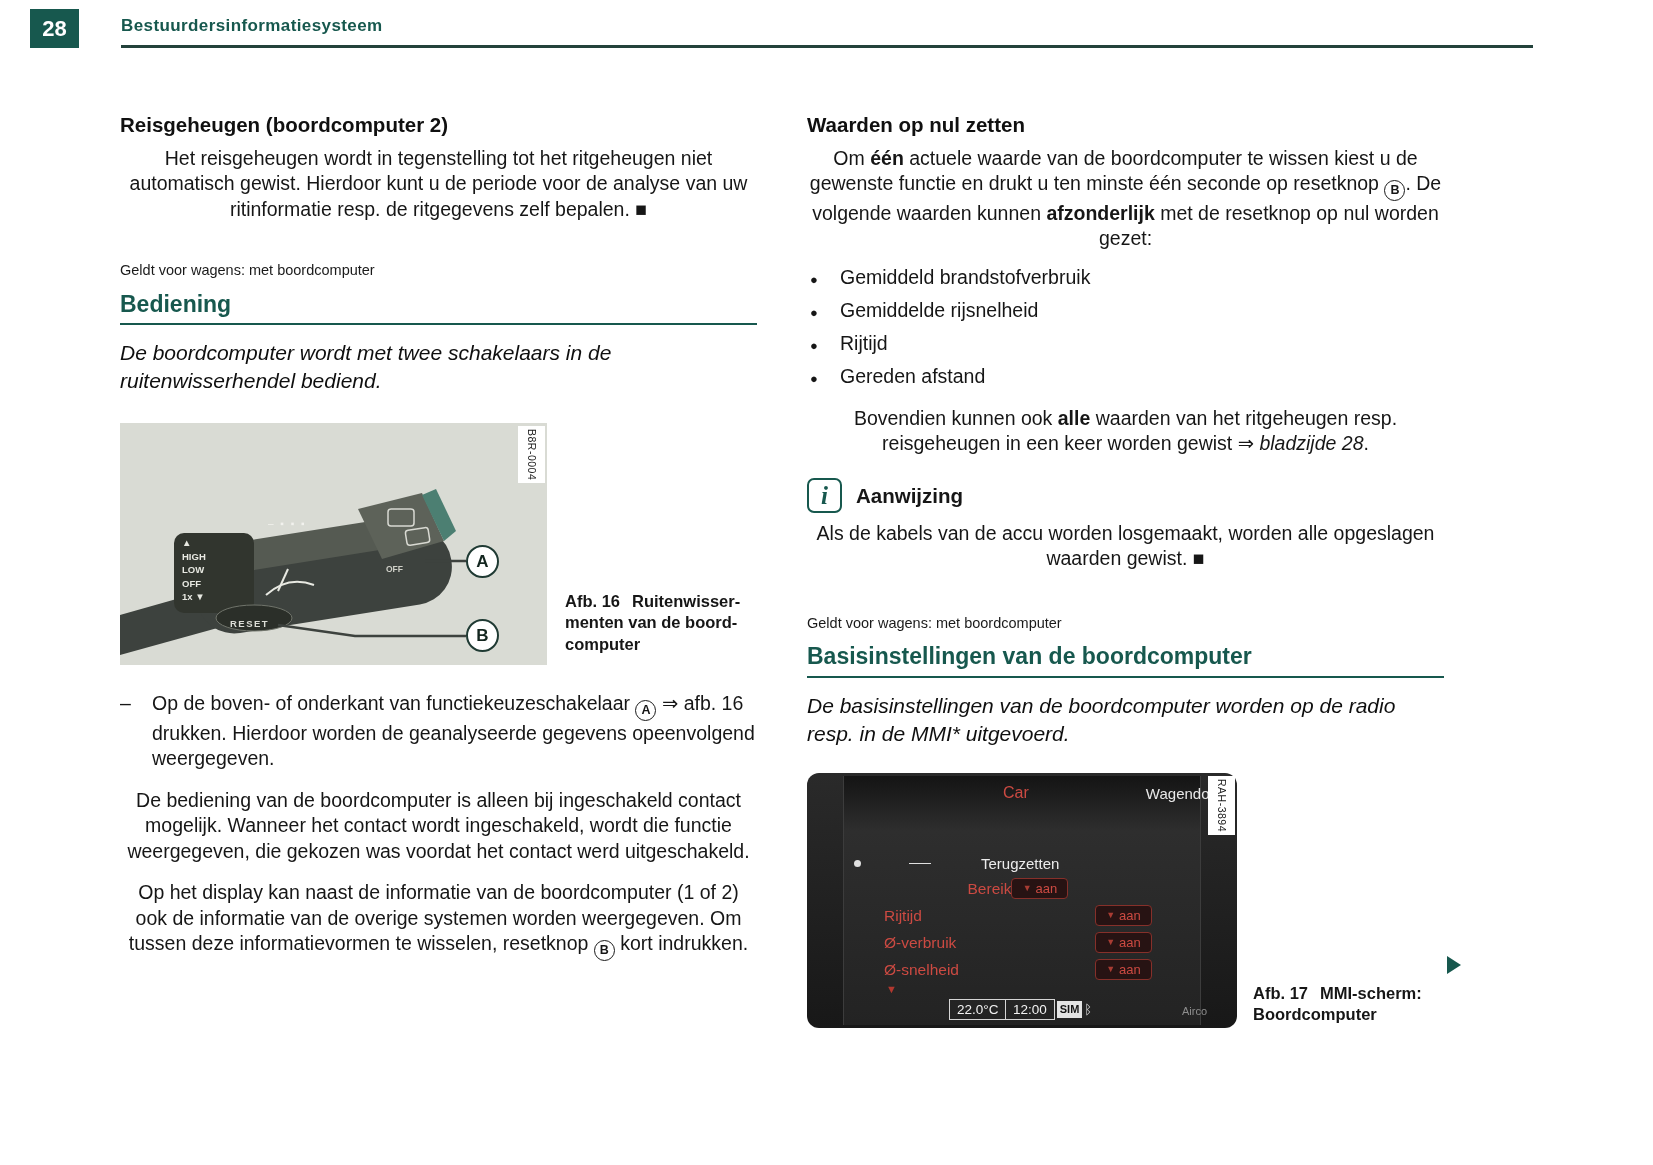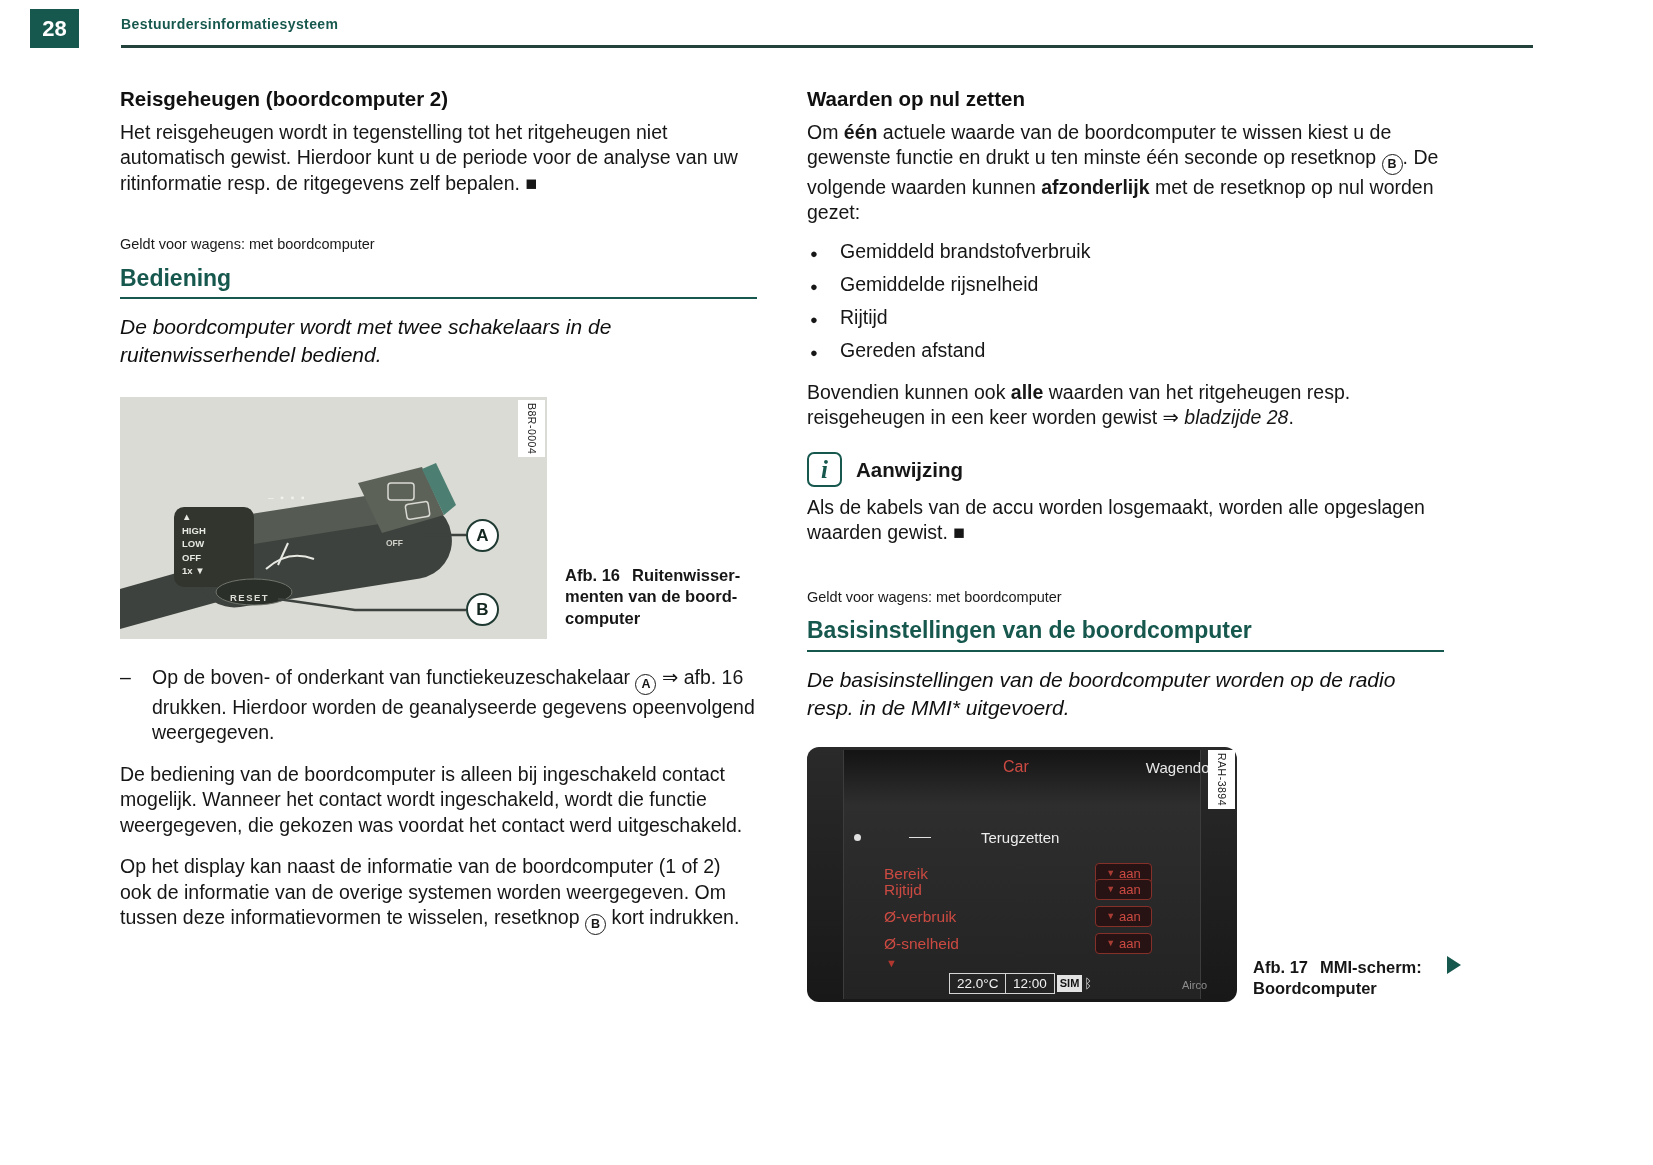--- a/index.html
+++ b/index.html
@@ -1,29 +1,29 @@
 <!DOCTYPE html>
 <html><head>
 <meta charset="utf-8">
 <style>
   *{margin:0;padding:0;box-sizing:border-box;}
   html,body{width:1653px;height:1165px;}
   body{position:relative;background:#ffffff;font-family:"Liberation Sans",sans-serif;color:#151515;overflow:hidden;}
 
   
   .page-number-box{position:absolute;left:30px;top:9px;width:49px;height:39px;background:#17584e;color:#fff;display:flex;align-items:center;justify-content:center;font-size:22px;font-weight:700;}
-  .chapter-title{position:absolute;left:121px;top:16px;font-size:14px;font-weight:700;color:#17584e;letter-spacing:.4px;}
+  .chapter-title{position:absolute;left:121px;top:16px;font-size:17px;font-weight:700;color:#17584e;letter-spacing:.4px;}
   .header-rule{position:absolute;left:121px;top:45px;width:1412px;height:2.5px;background:#23423b;}
 
   
   .col{position:absolute;top:86px;width:637px;font-size:19.5px;line-height:25.5px;color:#161616;}
   .col-left{left:120px;}
   .col-right{left:807px;}
-  .sec-head{font-size:20.5px;font-weight:700;color:#101010;}
-  .body-p{margin-top:8px;}
+  .sec-head{font-size:20.5px;font-weight:700;color:#101010;margin-top:26px;}
+  .body-p{margin-top:8px;text-align:center;}
   .mt16{margin-top:16px;}
   .applies-note{font-size:14.5px;margin-top:36px;color:#1a1a1a;}
   .applies-note.tall{margin-top:39px;}
   .green-head{margin-top:8px;font-size:23px;font-weight:700;color:#17584e;padding-bottom:6px;border-bottom:2px solid #17584e;}
   .lead{margin-top:14px;font-style:italic;font-size:21px;line-height:28px;color:#0f0f0f;}
   .circ-inline{display:inline-flex;width:21px;height:21px;border:1.8px solid #1a1a1a;border-radius:50%;align-items:center;justify-content:center;font-size:12.5px;font-weight:700;vertical-align:-4px;line-height:1;}
   .dash-item{display:flex;margin-top:26px;}
   .dash-item .dash{width:32px;flex:none;}
   .dash-item .dash-text{flex:1;}
 
@@ -59,21 +59,21 @@
   
   .mmi{position:relative;width:430px;height:255px;flex:none;background:linear-gradient(180deg,#2a2a2a,#181818);border-radius:12px;}
   .mmi-screen{position:absolute;left:36px;right:36px;top:3px;bottom:3px;background:linear-gradient(180deg,#141414,#2e2e2e 22%,#232323);border-left:1px solid #3c3c3c;border-right:1px solid #3c3c3c;}
   .mmi-car{position:absolute;left:196px;top:7px;color:#cc4a42;font-size:16px;}
   .mmi-wagendoc{position:absolute;right:20px;top:8px;color:#e8e8e8;font-size:15px;}
   .mmi-titlewrap{position:absolute;left:58px;top:38px;width:325px;text-align:center;color:#efefef;font-size:15.5px;padding-bottom:7px;border-bottom:1.5px solid #9a9a9a;}
   .mmi-resetrow{position:absolute;left:47px;top:78px;display:flex;align-items:center;color:#ececec;font-size:15px;gap:48px;}
   .mmi-dot{width:7px;height:7px;border-radius:50%;background:#e0e0e0;}
   .mmi-hline{width:22px;height:1.5px;background:#e0e0e0;margin-right:2px;}
   .mmi-row{position:absolute;left:77px;width:268px;display:flex;justify-content:space-between;align-items:center;}
-  .mmi-row.r0{top:114px;} .mmi-row.r1{top:130px;} .mmi-row.r2{top:157px;} .mmi-row.r3{top:184px;}
+  .mmi-row.r0{top:103px;justify-content:center;} .mmi-row.r1{top:130px;} .mmi-row.r2{top:157px;} .mmi-row.r3{top:184px;}
   .mmi-row .lbl{color:#cc4a42;font-size:15.5px;}
   .mmi-btn{width:57px;height:21px;border:1.5px solid #86302a;border-radius:4px;background:#271313;color:#cc4a42;font-size:13px;display:flex;align-items:center;justify-content:center;gap:4px;}
   .mmi-btn .tri{font-size:9px;color:#a83c33;}
   .mmi-more{position:absolute;left:79px;top:204px;color:#b2382f;font-size:11px;}
   .mmi-bottom{position:absolute;left:142px;top:224px;display:flex;align-items:center;}
   .mmi-box{border:1.5px solid #d5d5d5;color:#f2f2f2;font-size:13.5px;padding:0 7px;line-height:19px;}
   .mmi-box + .mmi-box{margin-left:-1.5px;}
   .mmi-sim{background:#e3e3e3;color:#141414;font-size:11px;font-weight:700;padding:3px;margin-left:2px;line-height:1;}
   .mmi-bt{color:#e0e0e0;font-size:13px;margin-left:2px;}
   .mmi-airco{position:absolute;right:30px;top:226px;color:#8d8d8d;font-size:11px;}

